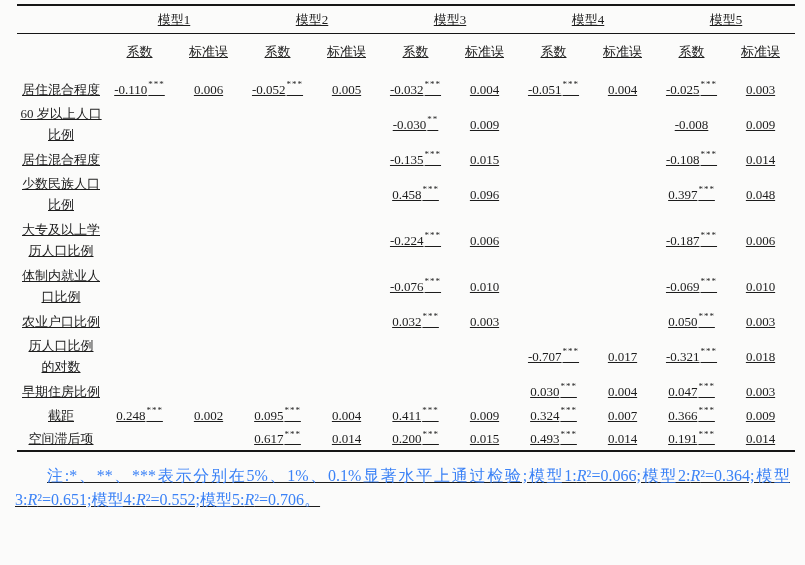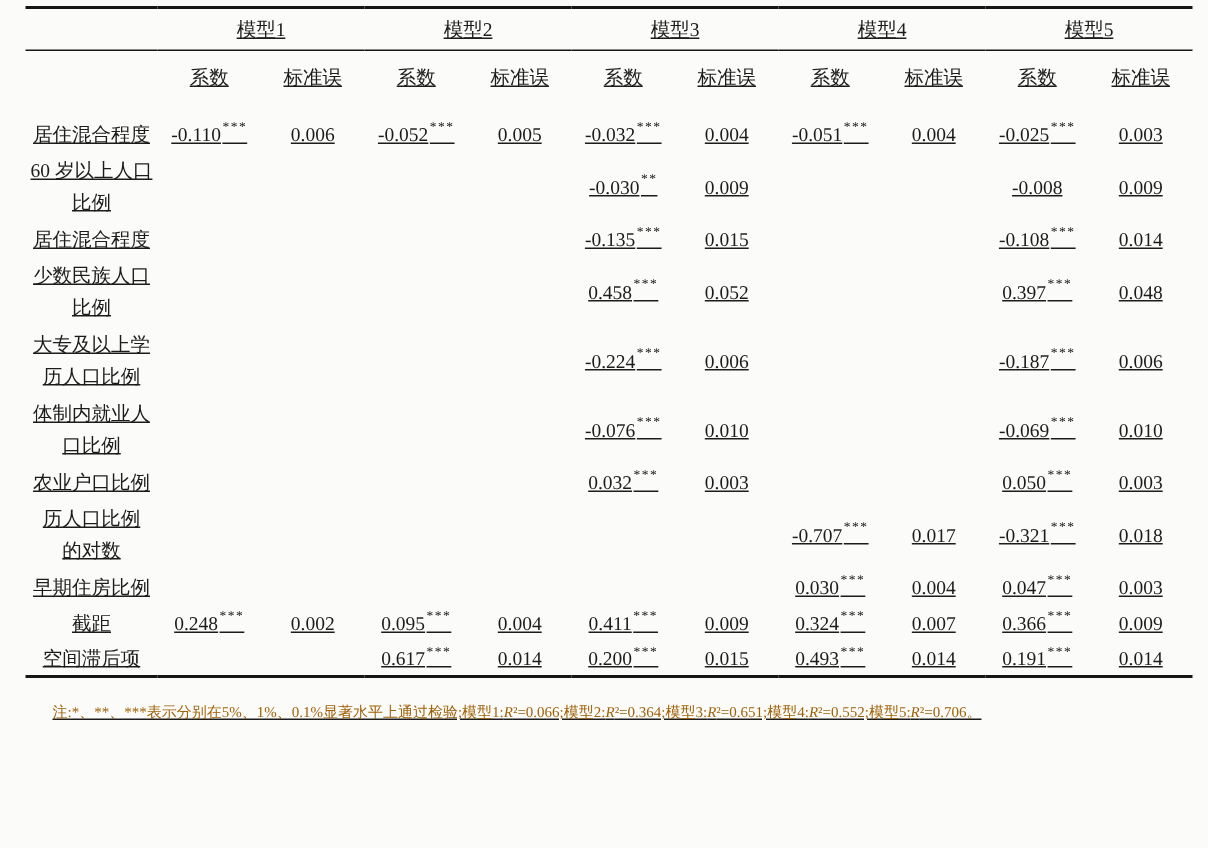--- a/index.html
+++ b/index.html
@@ -49,25 +49,25 @@
     font-size: 9px;
     line-height: 0;
     position: relative;
     top: -1px;
     letter-spacing: 1px;
     margin-left: 1px;
   }
 
   .footnote {
     margin: 12px 15px 0 15px;
-    font-size: 10px;
+    font-size: 16px;
     line-height: 24px;
     text-indent: 2em;
     text-align: justify;
-    color: #a16207;
+    color: #3b82f6;
   }
   .footnote i { font-style: italic; }
 </style>
 </head>
 <body>
 
 <div class="page">
 
   <table class="reg">
     <colgroup>
@@ -148,21 +148,21 @@
           <td class="num">0.014</td>
         </tr>
         <tr class="double">
           <th class="lbl">少数民族人口
 比例</th>
           <td class="num"></td>
           <td class="num"></td>
           <td class="num"></td>
           <td class="num"></td>
           <td class="num">0.458<sup class="st">***</sup></td>
-          <td class="num">0.052</td>
+          <td class="num">0.096</td>
           <td class="num"></td>
           <td class="num"></td>
           <td class="num">0.397<sup class="st">***</sup></td>
           <td class="num">0.048</td>
         </tr>
         <tr class="double">
           <th class="lbl">大专及以上学
 历人口比例</th>
           <td class="num"></td>
           <td class="num"></td>

